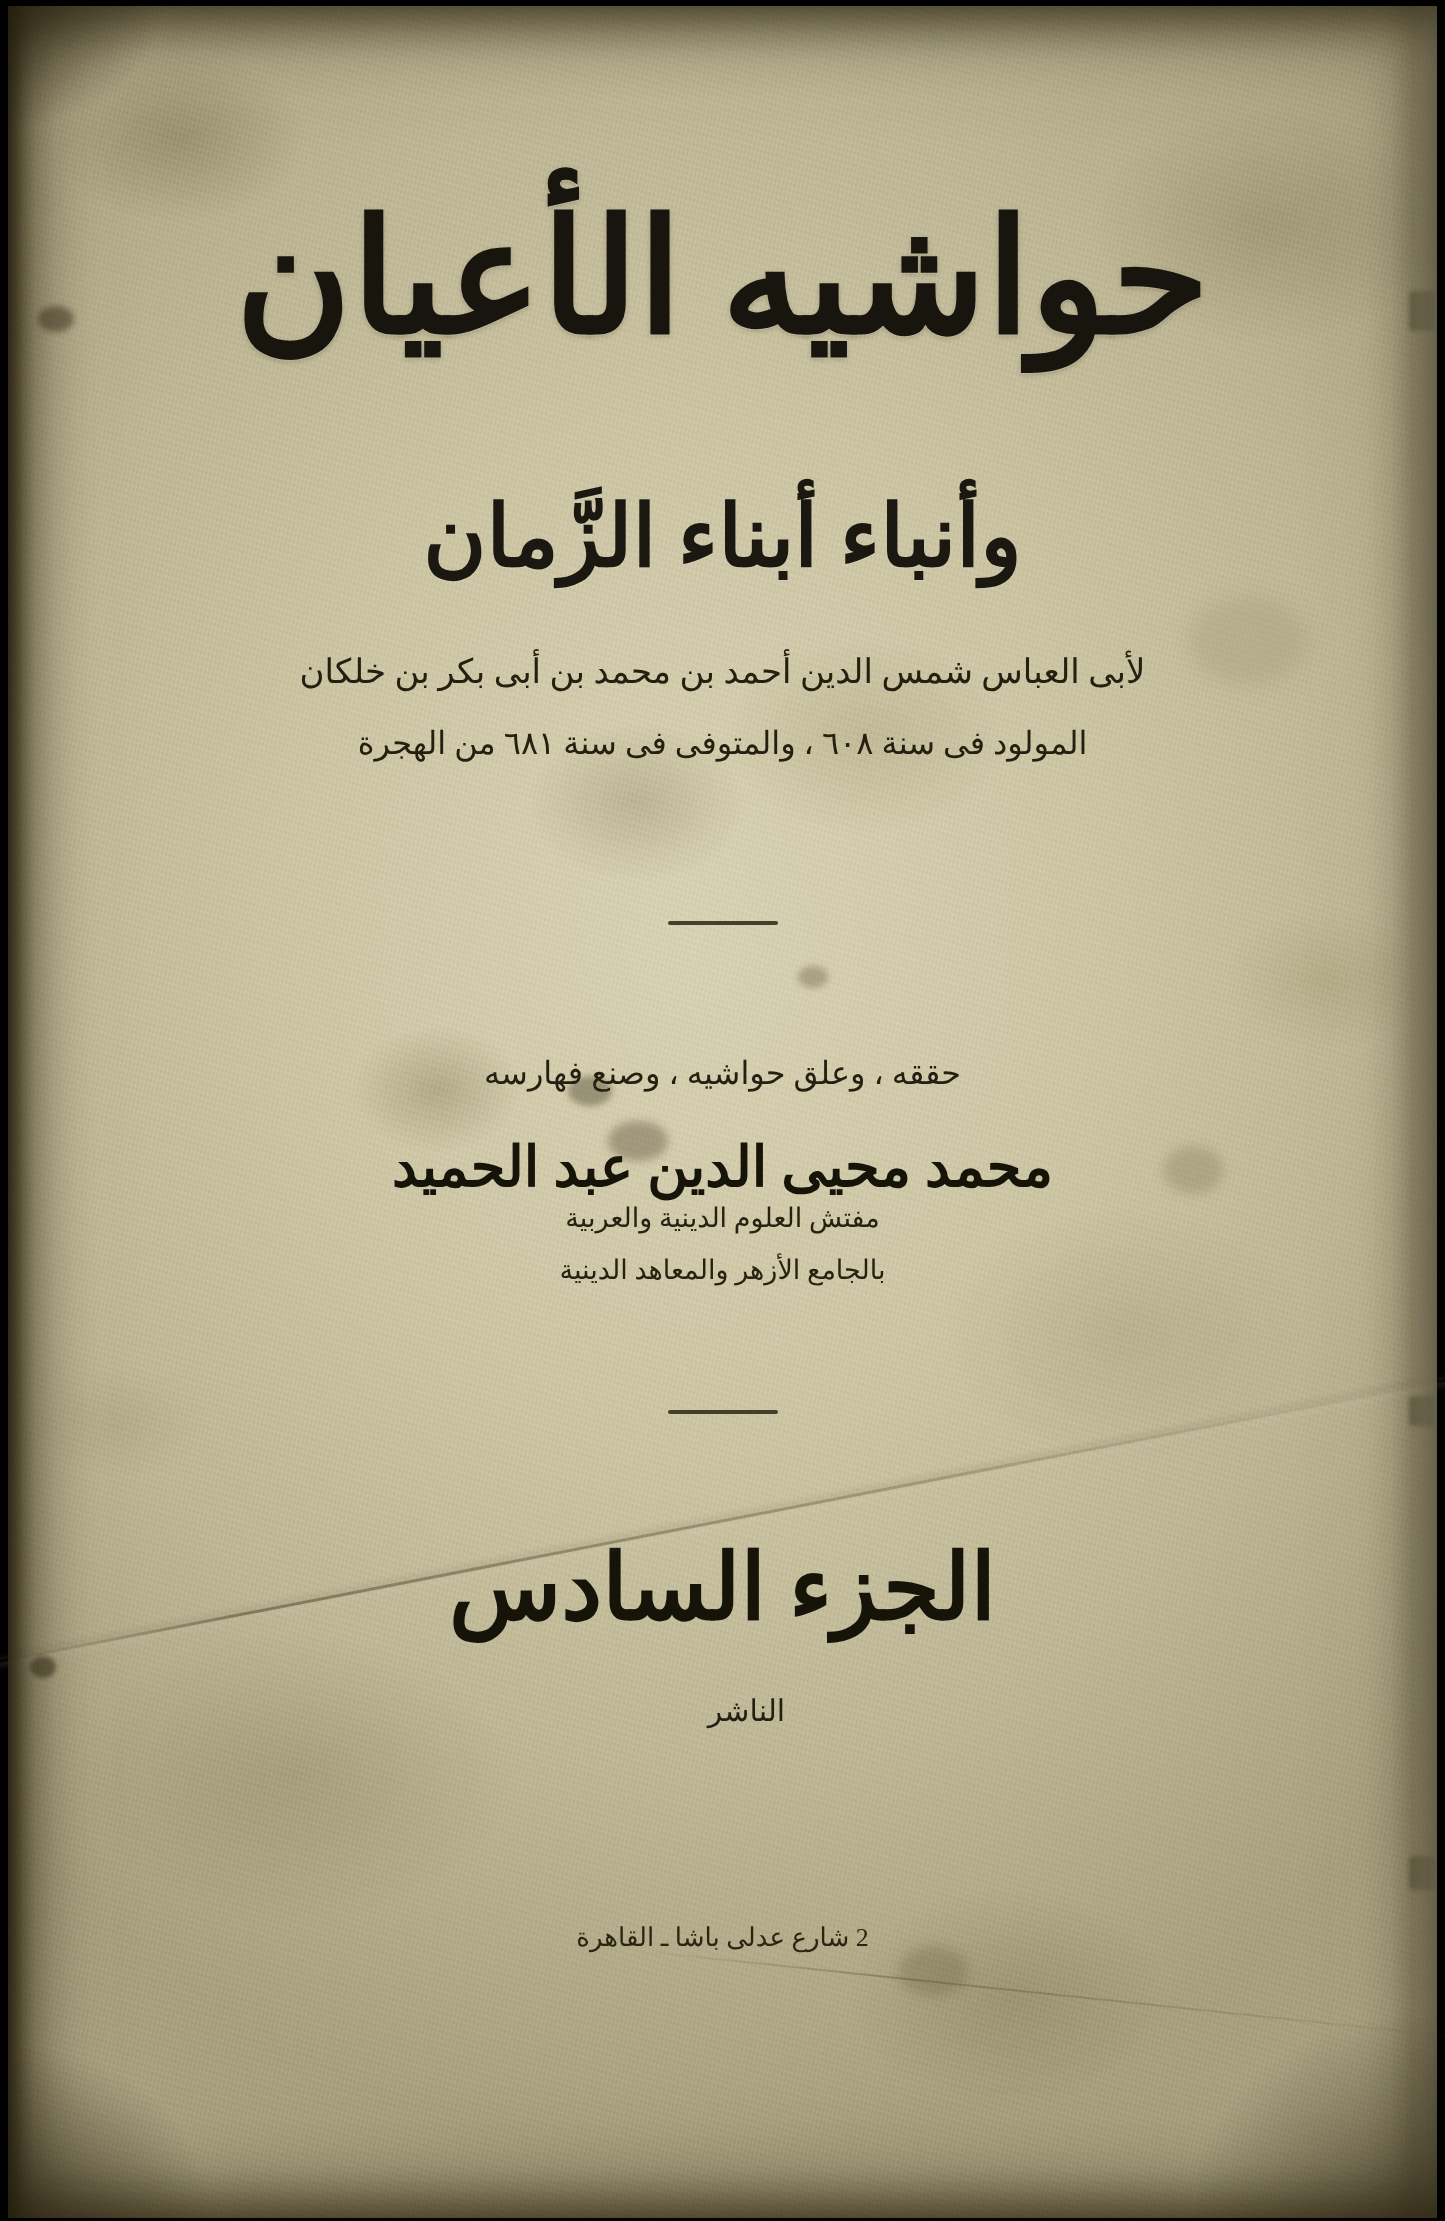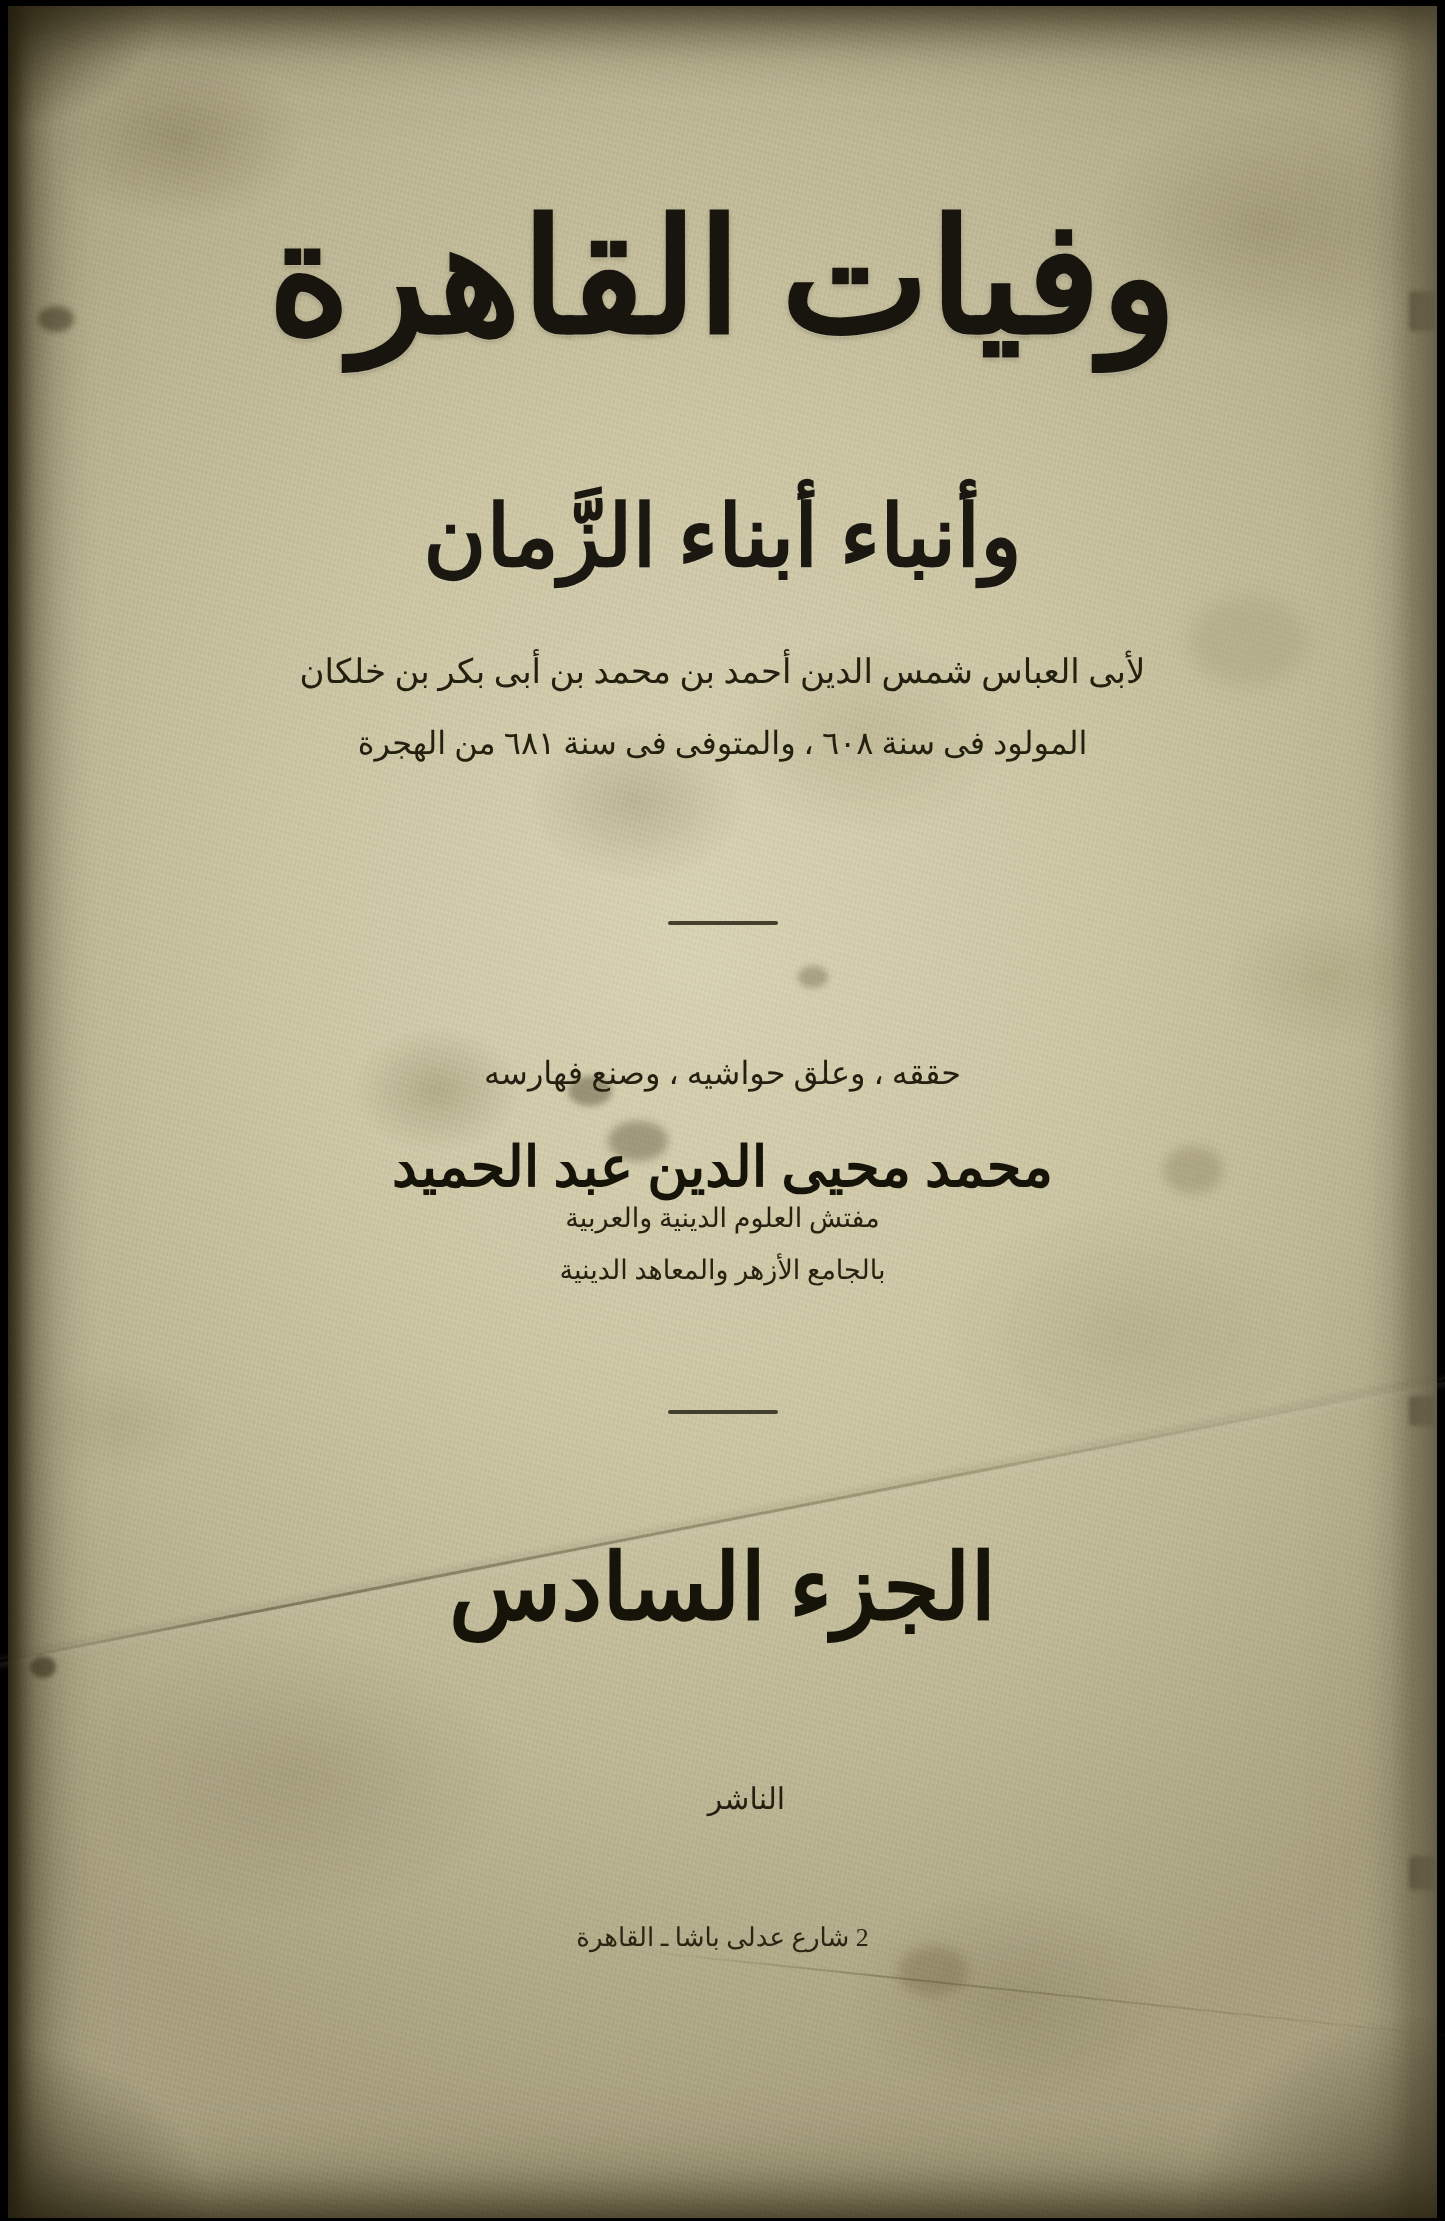--- a/index.html
+++ b/index.html
@@ -231,21 +231,21 @@
     top: 1528px;
     left: 0; right: 0;
     font-size: 92px;
     font-weight: 700;
     color: #161409;
     filter: blur(0.2px);
   }
 
   .publisher-label {
     position: absolute;
-    top: 1775px;
+    top: 1687px;
     left: 0; right: 0;
     font-size: 30px;
     color: #241f10;
     filter: blur(0.3px);
     padding-left: 48px;
   }
   .publisher-name {
     position: absolute;
     top: 1835px;
     left: 0; right: 0;
@@ -279,21 +279,21 @@
 
 <div class="page">
 
   <div class="cover">
 
     <div class="grain"></div>
     <div class="grain2"></div>
 
     <div class="content">
 
-      <div class="title-main">وفيات القاهرة</div>
+      <div class="title-main">حواشيه الأعيان</div>
 
       <div class="title-sub">وأنباء أبناء الزَّمان</div>
 
       <div class="author-line1">لأبى العباس شمس الدين أحمد بن محمد بن أبى بكر بن خلكان</div>
 
       <div class="author-line2">المولود فى سنة ٦٠٨ ، والمتوفى فى سنة ٦٨١ من الهجرة</div>
 
       <div class="rule r1"></div>
 
       <div class="editor-intro">حققه ، وعلق حواشيه ، وصنع فهارسه</div>

